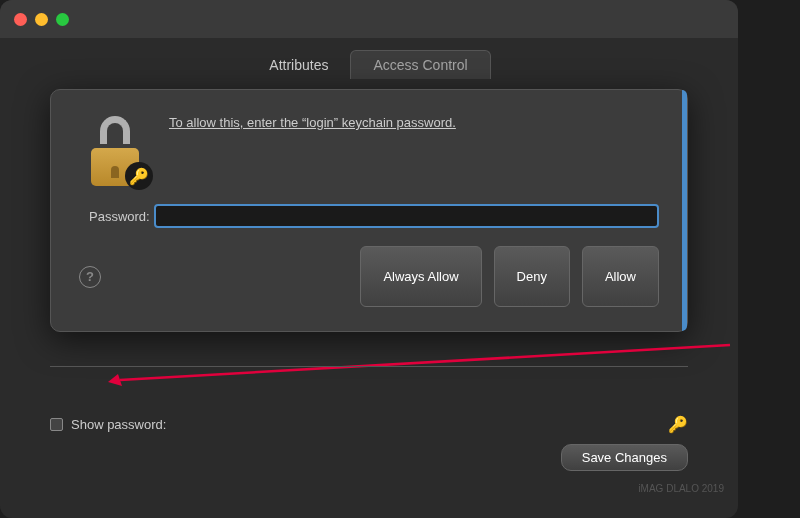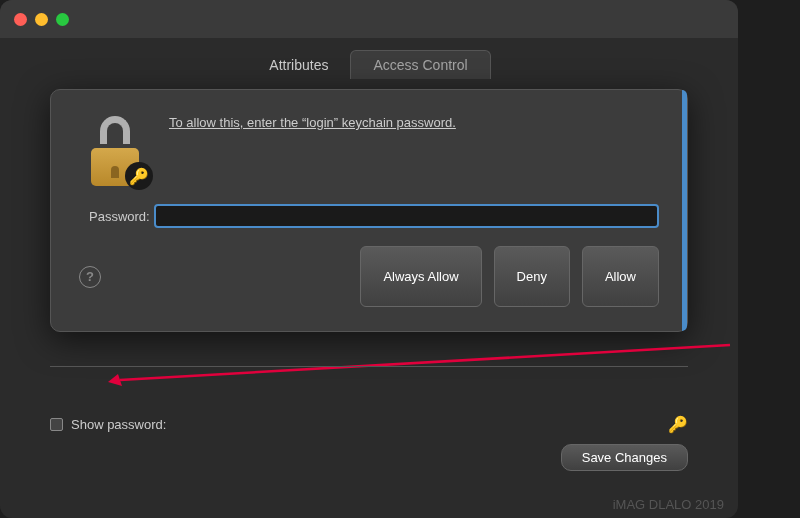--- a/index.html
+++ b/index.html
@@ -299,23 +299,23 @@
     .separator-line {
       width: 100%;
       height: 1px;
       background: #555;
       margin: 8px 0;
     }
 
     
     .watermark {
       position: absolute;
-      bottom: 6px;
+      bottom: 24px;
       right: 14px;
-      font-size: 13px;
+      font-size: 10px;
       color: #555;
     }
   </style>
 </head>
 <body>
 
 <div class="window">
 
   <div class="title-bar">
     <div class="traffic-lights">

